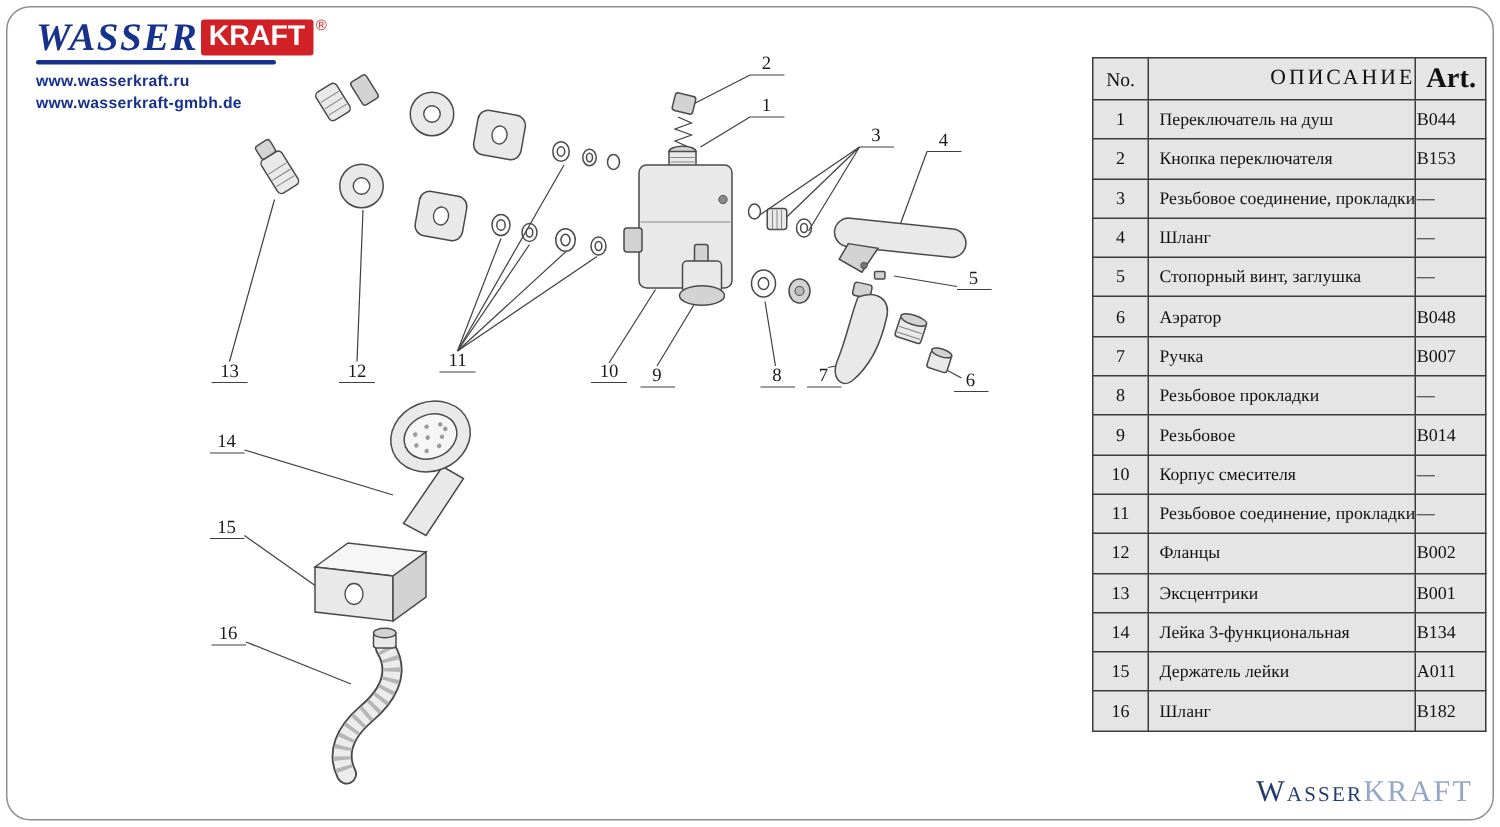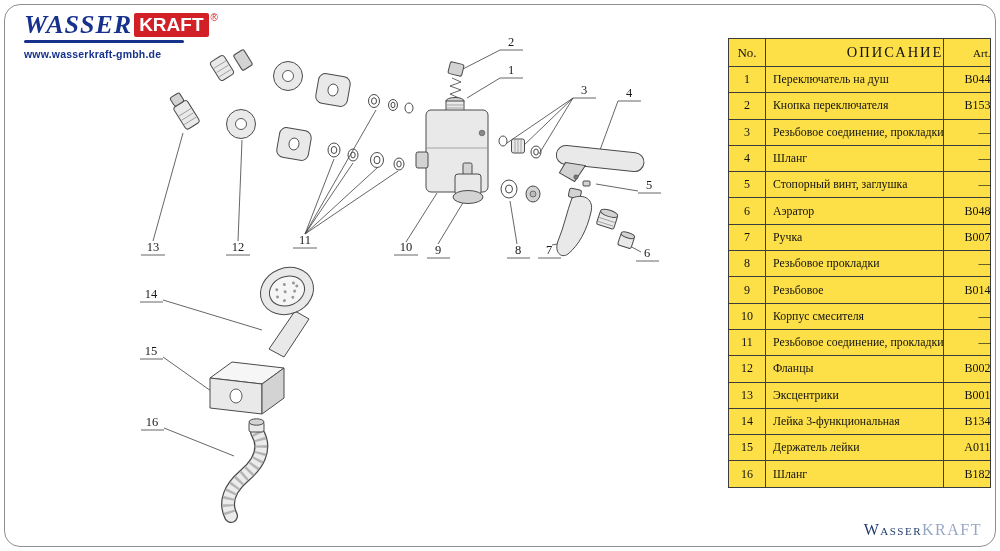--- a/index.html
+++ b/index.html
@@ -26,48 +26,49 @@
   .ldr    { stroke:#3f3f3f; stroke-width:0.8; fill:none; }
   .pt     { fill:#e9e9e9; stroke:#4a4a4a; stroke-width:1; }
   .pt-dark{ fill:#d3d3d3; stroke:#4a4a4a; stroke-width:1; }
   .pt-light{ fill:#f6f6f6; stroke:#4a4a4a; stroke-width:1; }
   .hole   { fill:#ffffff; stroke:#4a4a4a; stroke-width:0.9; }
   .ring   { fill:none; stroke:#4a4a4a; stroke-width:1; }
   .thread { stroke:#7a7a7a; stroke-width:0.6; }
   .callout{ font-family:"Liberation Serif", serif; font-size:12.5px; fill:#1a1a1a; text-anchor:middle; }
 
   
-  .parts-table { position:absolute; left:728px; top:38px; z-index:3; border-collapse:collapse; table-layout:fixed; background:#fde047; }
+  .parts-table { position:absolute; left:728px; top:38px; z-index:3; border-collapse:collapse; table-layout:fixed; background:#e5e5e5; }
   .parts-table th, .parts-table td { border:1px solid #3c3c3c; font-family:"Liberation Serif", serif; color:#111; }
   .th-no   { width:37px;  font-size:13px; font-weight:normal; text-align:center; height:28px; }
   .th-desc { width:176px; font-size:14.5px; font-weight:normal; letter-spacing:2px; text-align:right; }
-  .th-art  { width:47px;  font-size:11px; font-weight:normal; text-align:right; }
+  .th-art  { width:47px;  font-size:19px; font-weight:bold; text-align:center; }
   .parts-table td { height:26.3px; }
   .c-no   { text-align:center; font-size:12px; }
   .c-desc { text-align:left; font-size:11.8px; padding-left:7px; white-space:nowrap; overflow:hidden;margin-left:36px; }
-  .c-art  { text-align:right; font-size:12px; }
+  .c-art  { text-align:left; font-size:12px; }
 
   
-  .brand-footer { position:absolute; right:18px; bottom:13px; z-index:3; font-family:"Liberation Serif", serif; font-size:16px; line-height:1; }
+  .brand-footer { position:absolute; right:18px; bottom:13px; z-index:3; font-family:"Liberation Serif", serif; font-size:20px; line-height:1; }
   .f-wasser { font-variant:small-caps; color:#223c6e; letter-spacing:1.5px; }
   .f-kraft  { color:#97a8c6; letter-spacing:1.5px; }
 </style>
 </head>
 <body>
 
 <div class="page">
   <div class="frame"></div>
 
   <header class="logo">
     <div class="logo-row">
       <span class="logo-wasser">WASSER</span>
       <span class="logo-kraft">KRAFT</span>
       <span class="logo-reg">®</span>
     </div>
     <div class="logo-rule"></div>
+    <div class="logo-url">www.wasserkraft.ru</div>
     <div class="logo-url">www.wasserkraft-gmbh.de</div>
   </header>
 
   <svg class="diagram" viewBox="0 0 720 551" width="720" height="551">
 
     <g>
       <line class="ldr" x1="500" y1="50" x2="523" y2="50"></line>
       <line class="ldr" x1="500" y1="78" x2="523" y2="78"></line>
       <line class="ldr" x1="573" y1="98" x2="596" y2="98"></line>
       <line class="ldr" x1="618" y1="101" x2="641" y2="101"></line>

